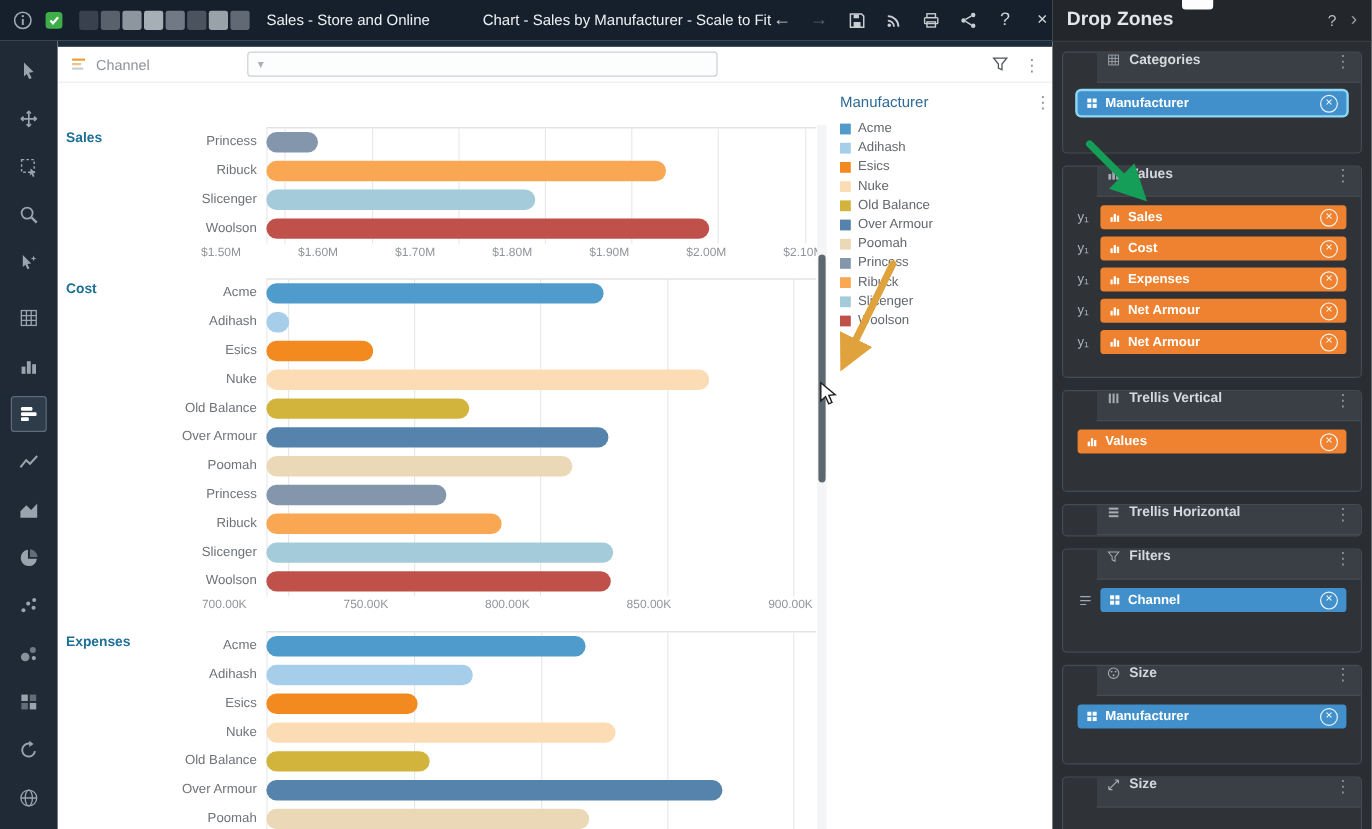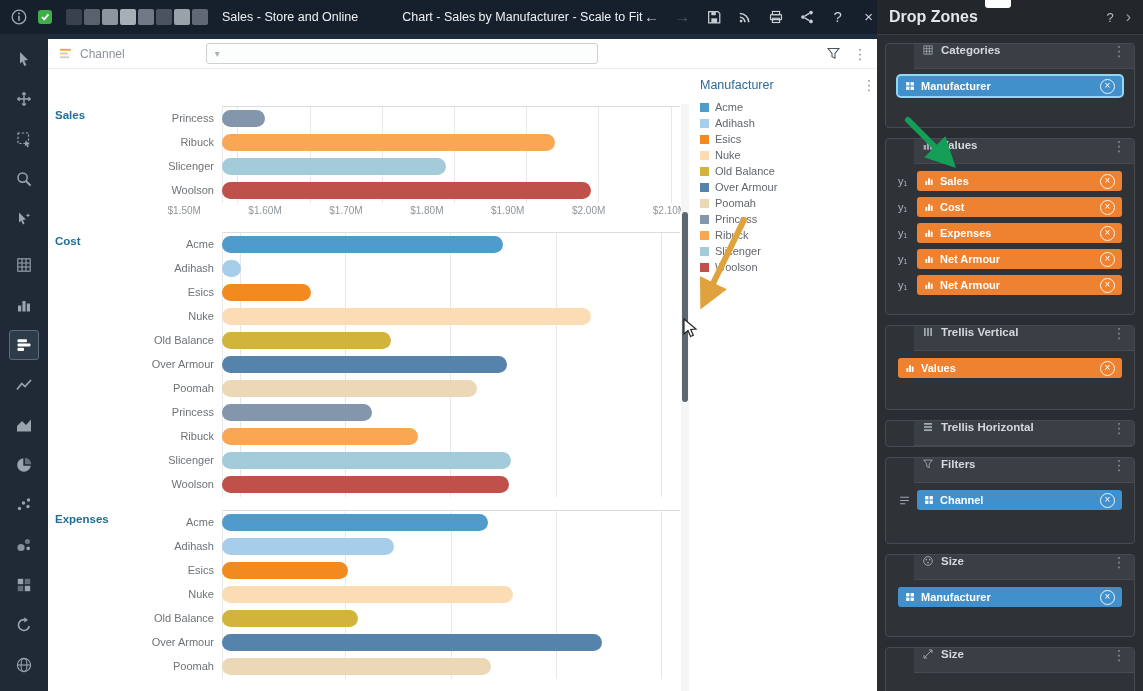--- a/index.html
+++ b/index.html
@@ -424,20 +424,27 @@
             <div class="c-track">
               <div class="c-bar" style="width: 63.1336%; background: rgb(163, 203, 217);"></div>
             </div>
           </div>
           <div class="c-row">
             <div class="c-cat">Woolson</div>
             <div class="c-track">
               <div class="c-bar" style="width: 62.6728%; background: rgb(192, 80, 74);"></div>
             </div>
           </div>
+          <div class="p-axis">
+            <span class="tick" style="left: 3.68664%;">700.00K</span>
+            <span class="tick" style="left: 26.7281%;">750.00K</span>
+            <span class="tick" style="left: 49.7696%;">800.00K</span>
+            <span class="tick" style="left: 72.8111%;">850.00K</span>
+            <span class="tick" style="left: 95.8525%;">900.00K</span>
+          </div>
         </div>
         <div class="panel">
           <div class="p-label">Expenses</div>
           <div class="p-grid" style="height: 168px;">
             <div class="gl" style="left: 26.7%;"></div>
             <div class="gl" style="left: 49.8%;"></div>
             <div class="gl" style="left: 72.8%;"></div>
             <div class="gl" style="left: 95.9%;"></div>
           </div>
           <div class="c-row">

